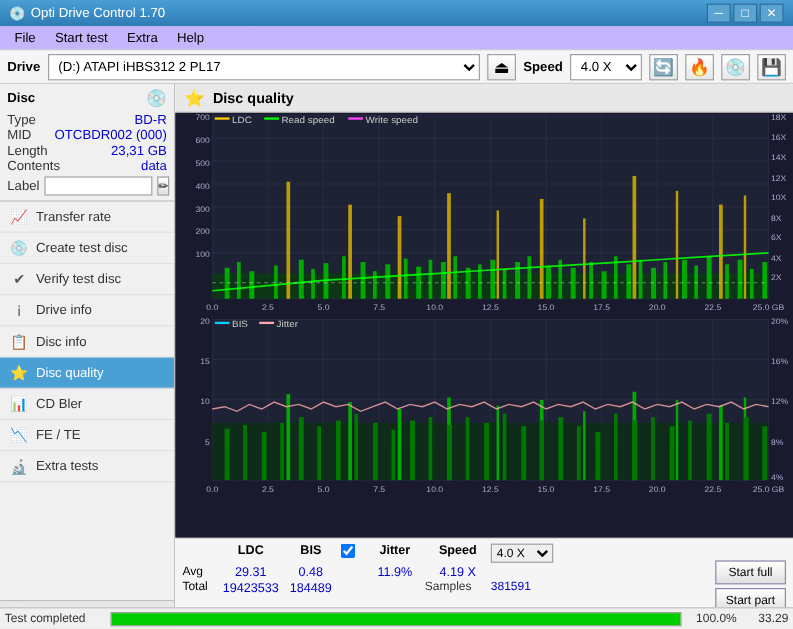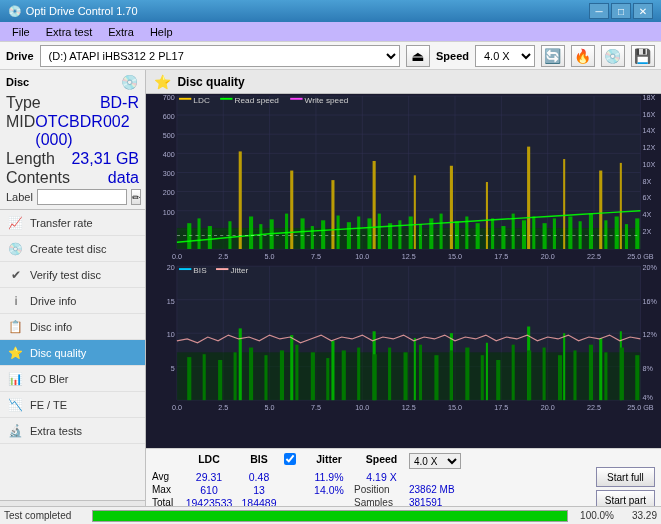--- a/index.html
+++ b/index.html
@@ -102,21 +102,21 @@
       display: flex;
       align-items: center;
       justify-content: space-between;
       margin-bottom: 4px;
     }
     .disc-title { font-size: 11px; font-weight: bold; }
     .disc-icon { font-size: 14px; color: #555; }
     .disc-row {
       display: flex;
       justify-content: space-between;
-      font-size: 16px;
+      font-size: 11px;
       margin-bottom: 1px;
     }
     .disc-row-label { color: #333; }
     .disc-row-value { color: #0000cc; font-weight: normal; }
     .disc-label-row {
       display: flex;
       align-items: center;
       gap: 4px;
       margin-top: 2px;
     }
@@ -251,21 +251,21 @@
   <span class="title-bar-text">Opti Drive Control 1.70</span>
   <div class="title-bar-controls">
     <button class="title-bar-btn">─</button>
     <button class="title-bar-btn">□</button>
     <button class="title-bar-btn close">✕</button>
   </div>
 </div>
 
 <div class="menu-bar">
   <span class="menu-item">File</span>
-  <span class="menu-item">Extra test</span>
+  <span class="menu-item">Start test</span>
   <span class="menu-item">Extra</span>
   <span class="menu-item">Help</span>
 </div>
 
 <div class="drive-bar">
   <span class="drive-label">Drive</span>
   <select class="drive-select">
     <option>(D:) ATAPI iHBS312  2 PL17</option>
   </select>
   <button class="toolbar-btn" title="Eject">⏏</button>
@@ -610,29 +610,20 @@
           <div style="display:grid; grid-template-columns: 32px 50px 50px 20px 50px 55px 55px; gap:0; margin-bottom:1px;">
             <div style="font-size:10px;">Avg</div>
             <div style="text-align:center; color:#0000cc;">29.31</div>
             <div style="text-align:center; color:#0000cc;">0.48</div>
             <div></div>
             <div style="text-align:center; color:#0000cc;">11.9%</div>
             <div style="text-align:center; color:#0000cc;">4.19 X</div>
             <div></div>
           </div>
 
-          <div style="display:grid; grid-template-columns: 32px 50px 50px 20px 50px 55px 55px; gap:0; margin-bottom:1px;">
-            <div style="font-size:10px;">Max</div>
-            <div style="text-align:center; color:#0000cc;">610</div>
-            <div style="text-align:center; color:#0000cc;">13</div>
-            <div></div>
-            <div style="text-align:center; color:#0000cc;">14.0%</div>
-            <div style="font-size:10px; color:#333;">Position</div>
-            <div style="text-align:left; color:#0000cc; font-size:10px;">23862 MB</div>
-          </div>
 
           <div style="display:grid; grid-template-columns: 32px 50px 50px 20px 50px 55px 55px; gap:0;">
             <div style="font-size:10px;">Total</div>
             <div style="text-align:center; color:#0000cc;">19423533</div>
             <div style="text-align:center; color:#0000cc;">184489</div>
             <div></div>
             <div></div>
             <div style="font-size:10px; color:#333;">Samples</div>
             <div style="text-align:left; color:#0000cc; font-size:10px;">381591</div>
           </div>

